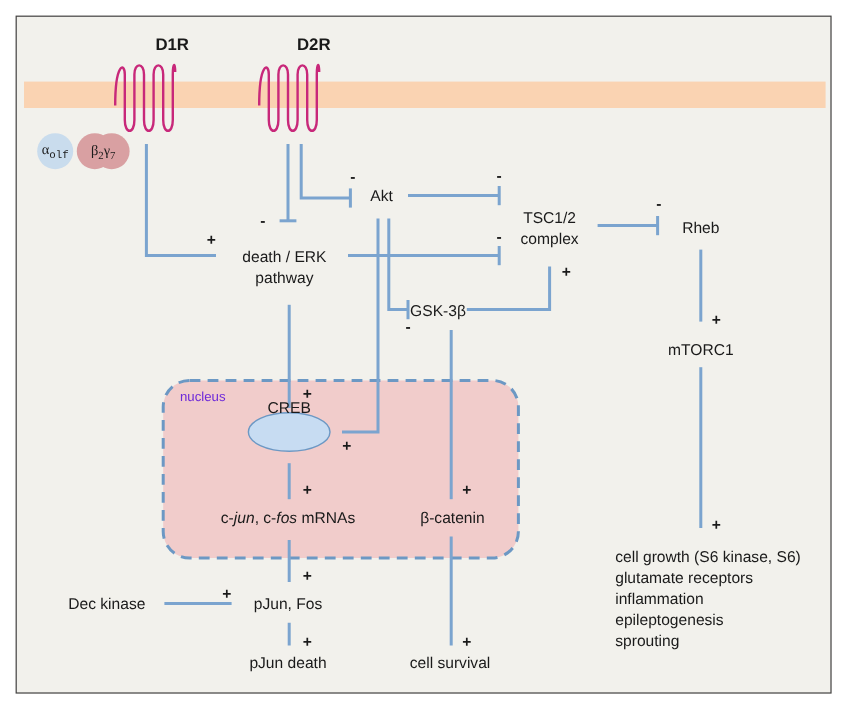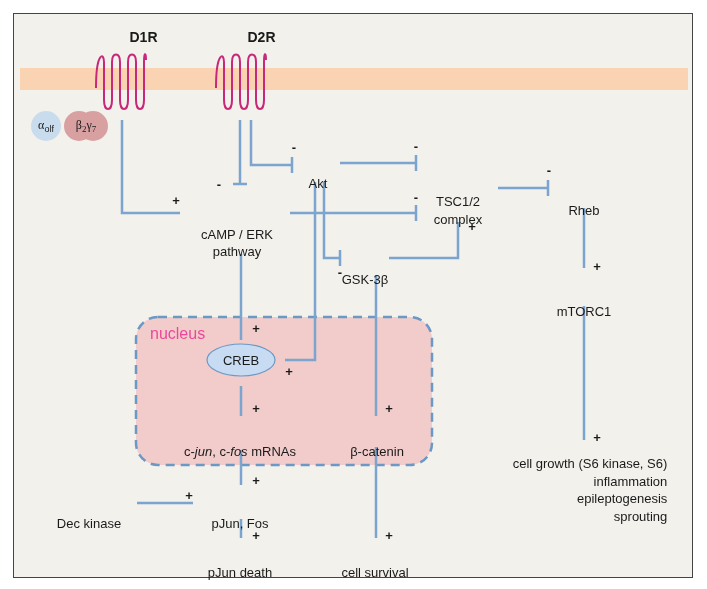--- a/index.html
+++ b/index.html
@@ -1,25 +1,25 @@
 <!DOCTYPE html>
 <html><head>
 <meta charset="utf-8">
 <style>
   html, body { margin:0; padding:0; background:#ffffff; }
   body { width:707px; height:589px; position:relative; overflow:hidden;
          font-family:"Liberation Sans", sans-serif; color:#1a1a1a; }
   #frame { position:absolute; left:13px; top:13px; width:680px; height:565px;
            background:#f2f1ec; border:1.5px solid #444; box-sizing:border-box; }
   svg { position:absolute; left:0; top:0; }
-  .lbl { position:absolute; font-size:13px; white-space:nowrap; transform:translate(-50%,-50%); text-align:right;margin-top:20px; }
+  .lbl { position:absolute; font-size:13px; white-space:nowrap; transform:translate(-50%,-50%); text-align:right; }
   .sign { position:absolute; font-size:13px; font-weight:bold; transform:translate(-50%,-50%); }
   .rcpt { position:absolute; font-size:14px; font-weight:bold; transform:translate(-50%,-50%);padding-left:43px; }
-  .nuc-label { position:absolute; font-size:16px; color:#ec4899; }
-  .outcomes { position:absolute; left:590px; top:455px; transform:translateX(-50%); font-size:13px; line-height:17.5px; text-align:right; white-space:nowrap; }
+  .nuc-label { position:absolute; font-size:11px; color:#6d28d9; }
+  .outcomes { position:absolute; left:590px; top:455px; transform:translateX(-50%); font-size:13px; line-height:17.5px; text-align:left; white-space:nowrap; }
   .gprot { position:absolute; font-size:12px; transform:translate(-50%,-50%); font-family:"Liberation Serif", serif; }
 </style>
 </head>
 <body>
 
 <div id="frame"></div>
 
 <svg width="707" height="589">
 
   <rect x="20" y="68" width="668" height="22" fill="#fad3b2"></rect>
@@ -77,43 +77,44 @@
 
     <path d="M241 519 L241 538"></path>
   </g>
 
   <ellipse cx="241" cy="360" rx="34" ry="16" fill="#c7dcf2" stroke="#6c98c4" stroke-width="1.2"></ellipse>
 </svg>
 
 <div class="rcpt" style="left:122px;top:37px">D1R</div>
 <div class="rcpt" style="left:240px;top:37px">D2R</div>
 
-<div class="gprot" style="left:46px;top:126px"><span>α</span><sub style="font-size:9px;font-family:Liberation Sans, sans-serif">olf</sub></div>
+<div class="gprot" style="left:46px;top:126px"><span>α</span><sub style="font-size:9px;font-family:Liberation Mono, monospace">olf</sub></div>
 <div class="gprot" style="left:86px;top:126px"><span>β</span><sub style="font-size:9px">2</sub><span>γ</span><sub style="font-size:9px">7</sub></div>
 
 <div class="lbl" style="left:318px;top:163px">Akt</div>
-<div class="lbl" style="left:237px;top:214px">cAMP / ERK</div>
+<div class="lbl" style="left:237px;top:214px">death / ERK</div>
 <div class="lbl" style="left:237px;top:231px">pathway</div>
 <div class="lbl" style="left:458px;top:181px">TSC1/2</div>
 <div class="lbl" style="left:458px;top:199px">complex</div>
 <div class="lbl" style="left:584px;top:190px">Rheb</div>
 <div class="lbl" style="left:365px;top:259px">GSK-3β</div>
 <div class="lbl" style="left:584px;top:291px">mTORC1</div>
 <div class="lbl" style="left:241px;top:340px">CREB</div>
 <div class="lbl" style="left:240px;top:431px"><span>c-</span><i>jun</i><span>, c-</span><i>fos</i><span> mRNAs</span></div>
 <div class="lbl" style="left:377px;top:431px">β-catenin</div>
 <div class="lbl" style="left:89px;top:503px">Dec kinase</div>
 <div class="lbl" style="left:240px;top:503px">pJun, Fos</div>
 <div class="lbl" style="left:240px;top:552px">pJun death</div>
 <div class="lbl" style="left:375px;top:552px">cell survival</div>
 
 <div class="nuc-label" style="left:150px;top:325px">nucleus</div>
 
 <div class="outcomes">
   <div>cell growth (S6 kinase, S6)</div>
+  <div>glutamate receptors</div>
   <div>inflammation</div>
   <div>epileptogenesis</div>
   <div>sprouting</div>
 </div>
 
 <div class="sign" style="left:176px;top:200px">+</div>
 <div class="sign" style="left:219px;top:184px">-</div>
 <div class="sign" style="left:294px;top:147px">-</div>
 <div class="sign" style="left:416px;top:146px">-</div>
 <div class="sign" style="left:416px;top:197px">-</div>

